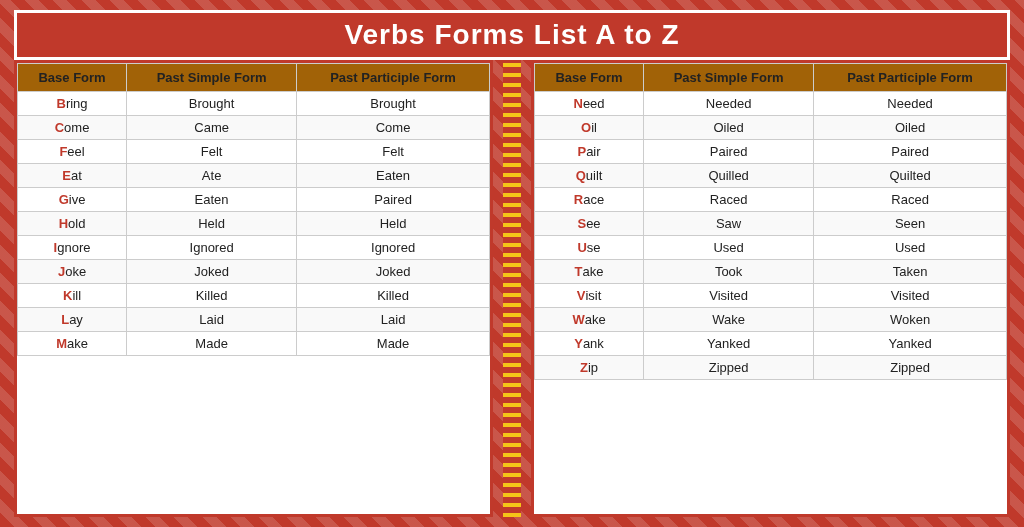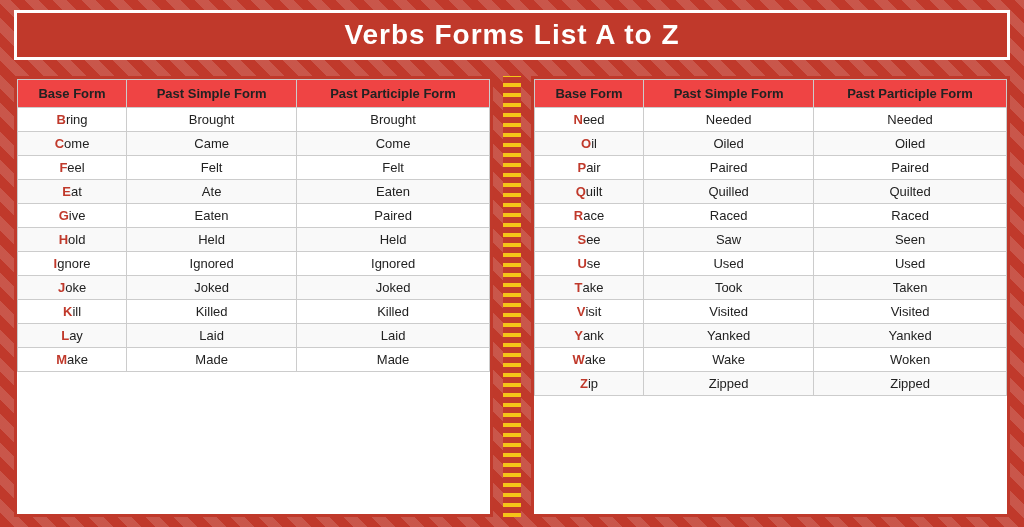--- a/index.html
+++ b/index.html
@@ -20,21 +20,21 @@
       align-items: center;
       justify-content: flex-start;
       padding: 10px 14px 10px 14px;
     }
     .title-bar {
       background: #c0392b;
       border: 3px solid #fff;
       width: 100%;
       text-align: center;
       padding: 6px 0;
-      margin-bottom: 16px;
+      margin-bottom: 0;
     }
     .title-bar h1 {
       color: #fff;
       font-size: 28px;
       font-weight: 900;
       letter-spacing: 1px;
     }
     .tables-wrapper {
       display: flex;
       gap: 10px;
@@ -45,21 +45,21 @@
       background: #fff;
       border: 3px solid #c0392b;
       flex: 1;
       overflow: hidden;
     }
     table {
       width: 100%;
       border-collapse: collapse;
     }
     thead tr th {
-      background: #ef4444;
+      background: #a16207;
       border: 1px solid #ccc;
       text-align: center;
       font-weight: bold;
       font-size: 13px;
       padding: 6px 4px;
       color: #222;
     }
     tbody tr td {
       border: 1px solid #ccc;
       text-align: center;
@@ -219,28 +219,28 @@
             <td><span class="first-letter">T</span>ake</td>
             <td>Took</td>
             <td>Taken</td>
           </tr>
           <tr>
             <td><span class="first-letter">V</span>isit</td>
             <td>Visited</td>
             <td>Visited</td>
           </tr>
           <tr>
+            <td><span class="first-letter">W</span>ake</td>
+            <td>Wake</td>
+            <td>Woken</td>
+          </tr>
+          <tr>
             <td><span class="first-letter">Y</span>ank</td>
             <td>Yanked</td>
             <td>Yanked</td>
-          </tr>
-          <tr>
-            <td><span class="first-letter">W</span>ake</td>
-            <td>Wake</td>
-            <td>Woken</td>
           </tr>
           <tr>
             <td><span class="first-letter">Z</span>ip</td>
             <td>Zipped</td>
             <td>Zipped</td>
           </tr>
         </tbody>
     </table>
   </div>
 </div>

